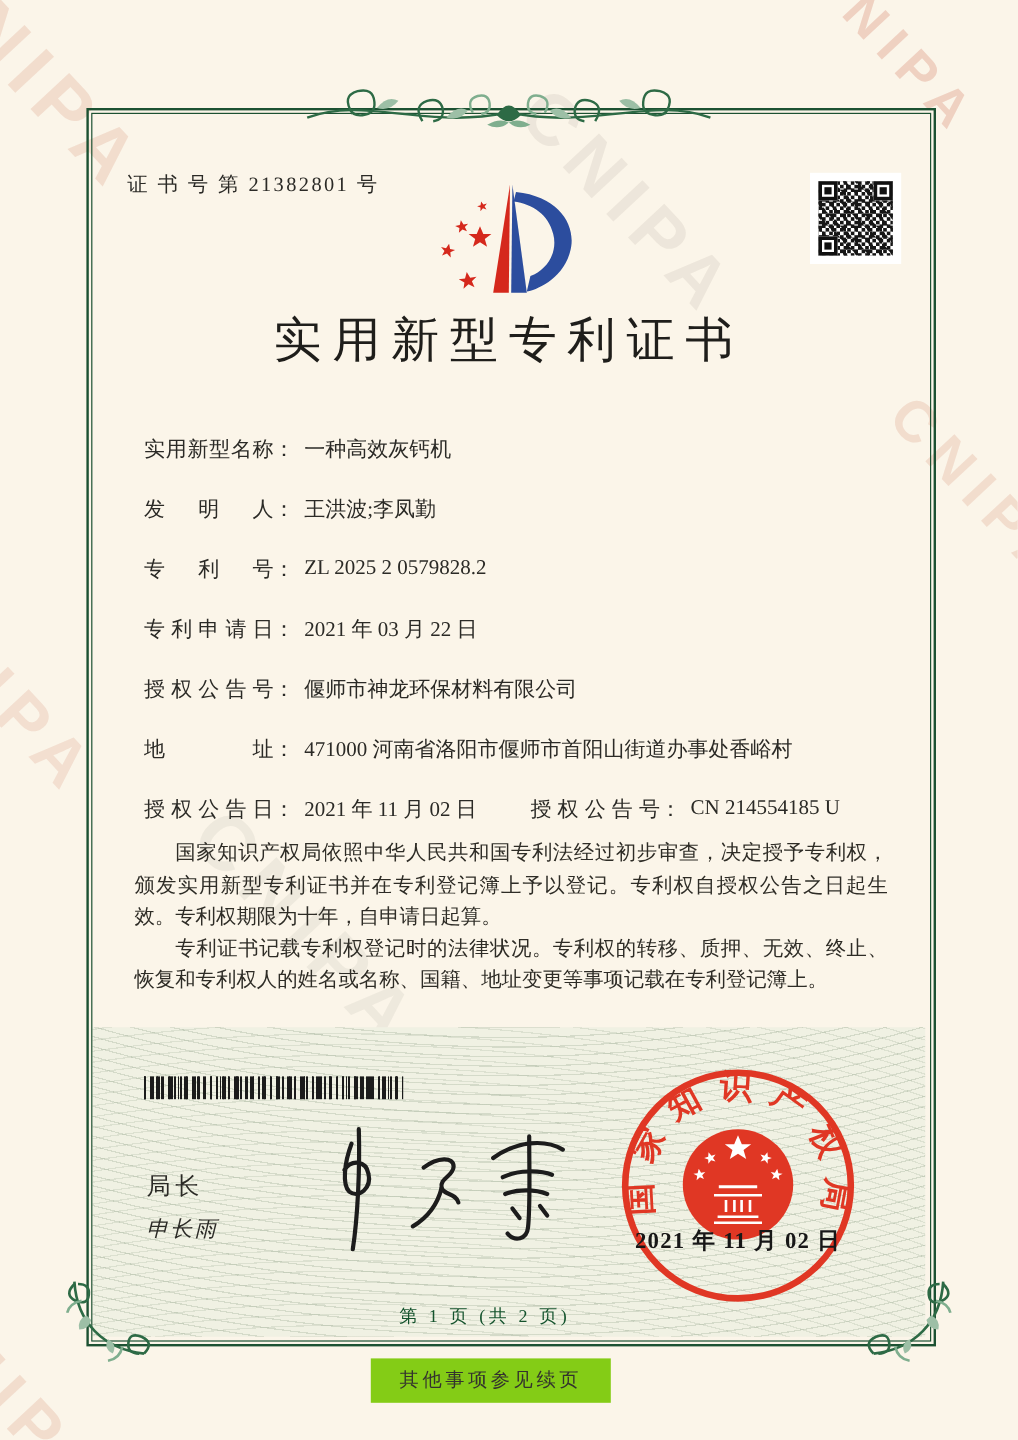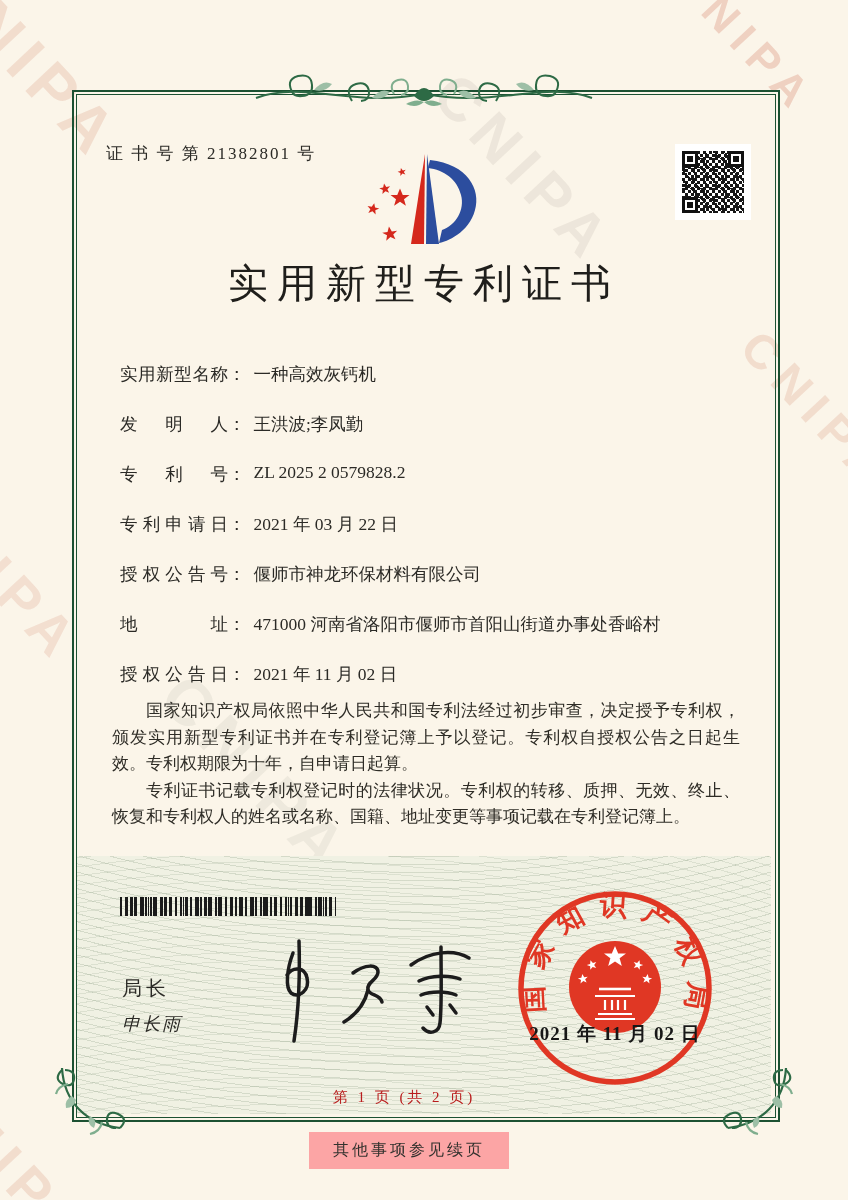--- a/index.html
+++ b/index.html
@@ -74,23 +74,23 @@
   .signer-name{position:absolute;left:122px;top:1012px;font-size:18px;letter-spacing:2px;z-index:5;font-style:italic;}
   .signature{position:absolute;left:235px;top:933px;z-index:5;}
 
   .seal{position:absolute;left:512px;top:888px;width:206px;height:206px;z-index:6;}
   .seal-text{font-family:"Liberation Serif","DejaVu Serif",serif;font-weight:bold;
              font-size:27px;letter-spacing:14px;fill:#e03724;}
   .seal-date{font-family:"Liberation Serif","DejaVu Serif",serif;font-weight:600;
              font-size:19px;letter-spacing:1px;fill:#171717;text-anchor:middle;}
 
   .page-num{position:absolute;left:0;right:40px;top:1088px;text-align:center;z-index:5;
-            font-size:15px;letter-spacing:3px;color:#b91c1c;}
+            font-size:15px;letter-spacing:3px;color:#14532d;}
   .note{position:absolute;left:0;right:30px;top:1132px;text-align:center;z-index:7;}
-  .note span{display:inline-block;background:#fca5a5;padding:8px 24px;font-size:16px;
+  .note span{display:inline-block;background:#84cc16;padding:8px 24px;font-size:16px;
              letter-spacing:3px;color:#33322e;}
 </style>
 </head>
 <body>
 
 <div class="page">
 
   <div class="wm wm1">CNIPA</div>
   <div class="wm wm2">CNIPA</div>
   <div class="wm wm3">CNIPA</div>
@@ -181,20 +181,23 @@
       <span class="lbl">专利申请日</span><span class="colon">：</span><span class="val">2021 年 03 月 22 日</span>
     </div>
     <div class="row">
       <span class="lbl">授权公告号</span><span class="colon">：</span><span class="val">偃师市神龙环保材料有限公司</span>
     </div>
     <div class="row">
       <span class="lbl">地址</span><span class="colon">：</span><span class="val">471000 河南省洛阳市偃师市首阳山街道办事处香峪村</span>
     </div>
     <div class="row grant">
       <span class="lbl">授权公告日</span><span class="colon">：</span><span class="val">2021 年 11 月 02 日</span>
+      <span class="pair2">
+        <span class="lbl">授权公告号</span><span class="colon">：</span><span class="val">CN 214554185 U</span>
+      </span>
     </div>
   </div>
 
   <div class="body-text">
     <p>国家知识产权局依照中华人民共和国专利法经过初步审查，决定授予专利权，颁发实用新型专利证书并在专利登记簿上予以登记。专利权自授权公告之日起生效。专利权期限为十年，自申请日起算。</p>
     <p>专利证书记载专利权登记时的法律状况。专利权的转移、质押、无效、终止、恢复和专利权人的姓名或名称、国籍、地址变更等事项记载在专利登记簿上。</p>
   </div>
 
   <div class="barcode"></div>
 

